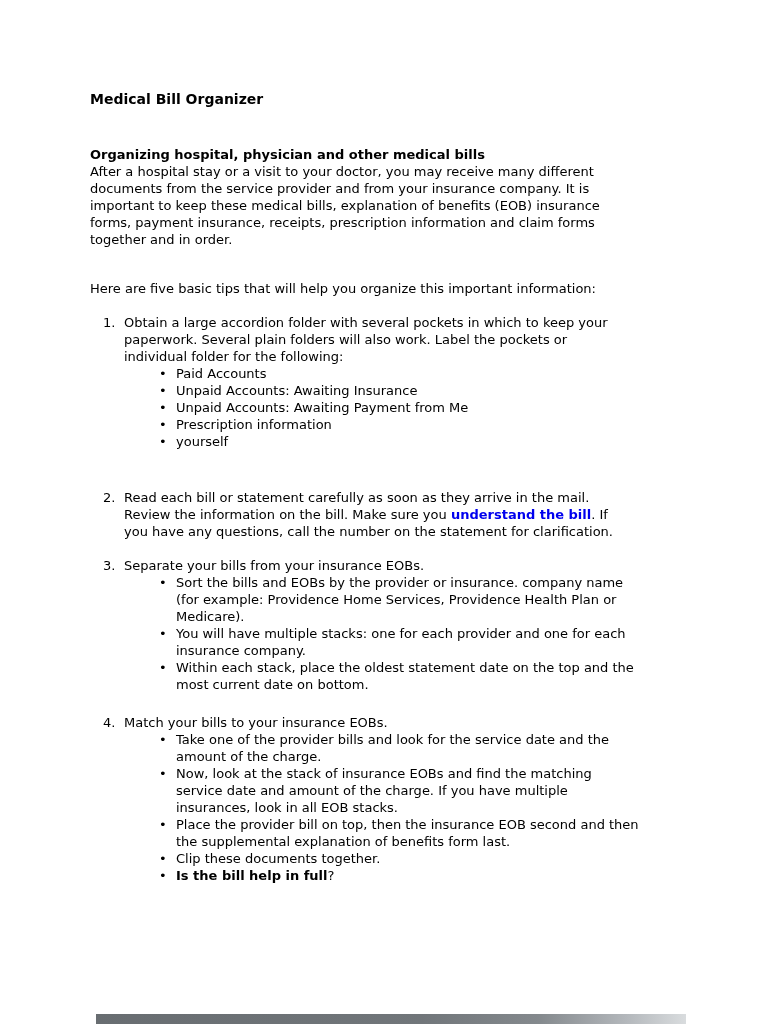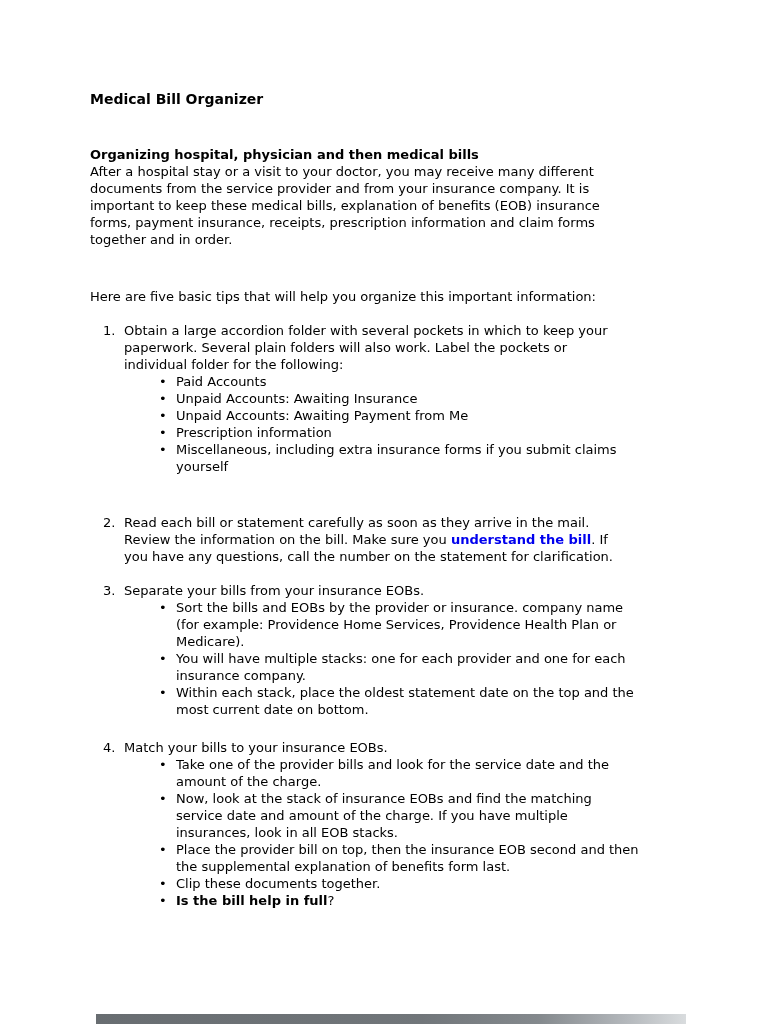--- a/index.html
+++ b/index.html
@@ -9,21 +9,21 @@
     background:#ffffff;
     overflow:hidden;
     font-family:"DejaVu Sans","Liberation Sans",sans-serif;
     font-size:13px;line-height:17px;color:#000;
   }
   .content{padding:91px 50px 0 90px;}
   .line{white-space:nowrap;}
   .doc-title{font-size:14px;font-weight:bold;margin:0 0 38px 0;}
   .doc-heading{font-weight:bold;margin:0;}
   .para{margin:0;}
-  .intro{margin-bottom:40px;}
+  .intro{margin-bottom:32px;}
   .lead{margin-bottom:17px;}
   ol.tips{list-style:none;margin:0;padding:0;}
   ol.tips > li{position:relative;margin:0;}
   ol.tips > li + li{margin-top:17px;}
   ol.tips > li.gap-lg{margin-top:39px;}
   ol.tips > li.gap-md2{margin-top:21px;}
   .tip-num{position:absolute;left:13px;top:0;}
   .tip-body{margin-left:34px;}
   ul.bullets{list-style:none;margin:0;padding:0;}
   ul.bullets > li{position:relative;margin-left:86px;}
@@ -34,21 +34,21 @@
     position:absolute;left:96px;bottom:0;width:590px;height:10px;
     background:linear-gradient(to right,#686d71 0%,#71767a 55%,#84898d 75%,#b4b8bc 90%,#d9dcde 100%);
   }
 </style>
 </head>
 <body>
 
 <div class="page">
   <div class="content">
     <div class="doc-title">Medical Bill Organizer</div>
-    <div class="doc-heading">Organizing hospital, physician and then medical bills</div>
+    <div class="doc-heading">Organizing hospital, physician and other medical bills</div>
     <div class="para intro">
         <div class="line">After a hospital stay or a visit to your doctor, you may receive many different</div>
         <div class="line">documents from the service provider and from your insurance company. It is</div>
         <div class="line">important to keep these medical bills, explanation of benefits (EOB) insurance</div>
         <div class="line">forms, payment insurance, receipts, prescription information and claim forms</div>
         <div class="line">together and in order.</div>
       </div>
     <div class="para lead">Here are five basic tips that will help you organize this important information:</div>
     <ol class="tips">
         <li>
@@ -70,21 +70,20 @@
             <li>
               <span class="bdot">•</span>
               <div class="line">Unpaid Accounts: Awaiting Payment from Me</div>
             </li>
             <li>
               <span class="bdot">•</span>
               <div class="line">Prescription information</div>
             </li>
             <li>
               <span class="bdot">•</span>
-              <div class="line">Miscellaneous, including extra insurance forms if you submit claims</div>
               <div class="line">yourself</div>
             </li>
           </ul>
         </li>
         <li class="gap-lg">
           <span class="tip-num">2.</span>
           <div class="tip-body">
             <div class="line">Read each bill or statement carefully as soon as they arrive in the mail.</div>
             <div class="line"><span>Review the information on the bill. Make sure you </span><a class="doc-link">understand the bill</a><span>. If</span></div>
             <div class="line">you have any questions, call the number on the statement for clarification.</div>

